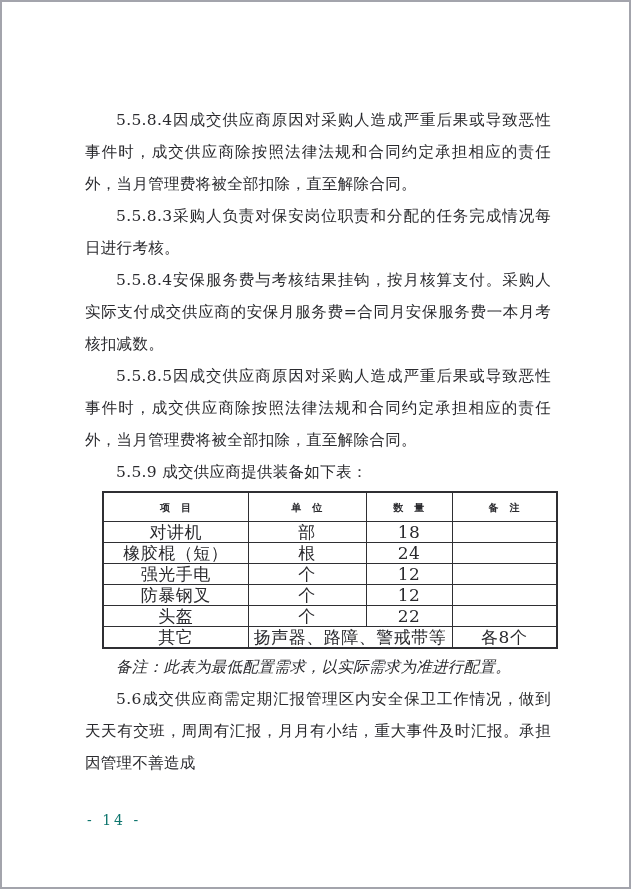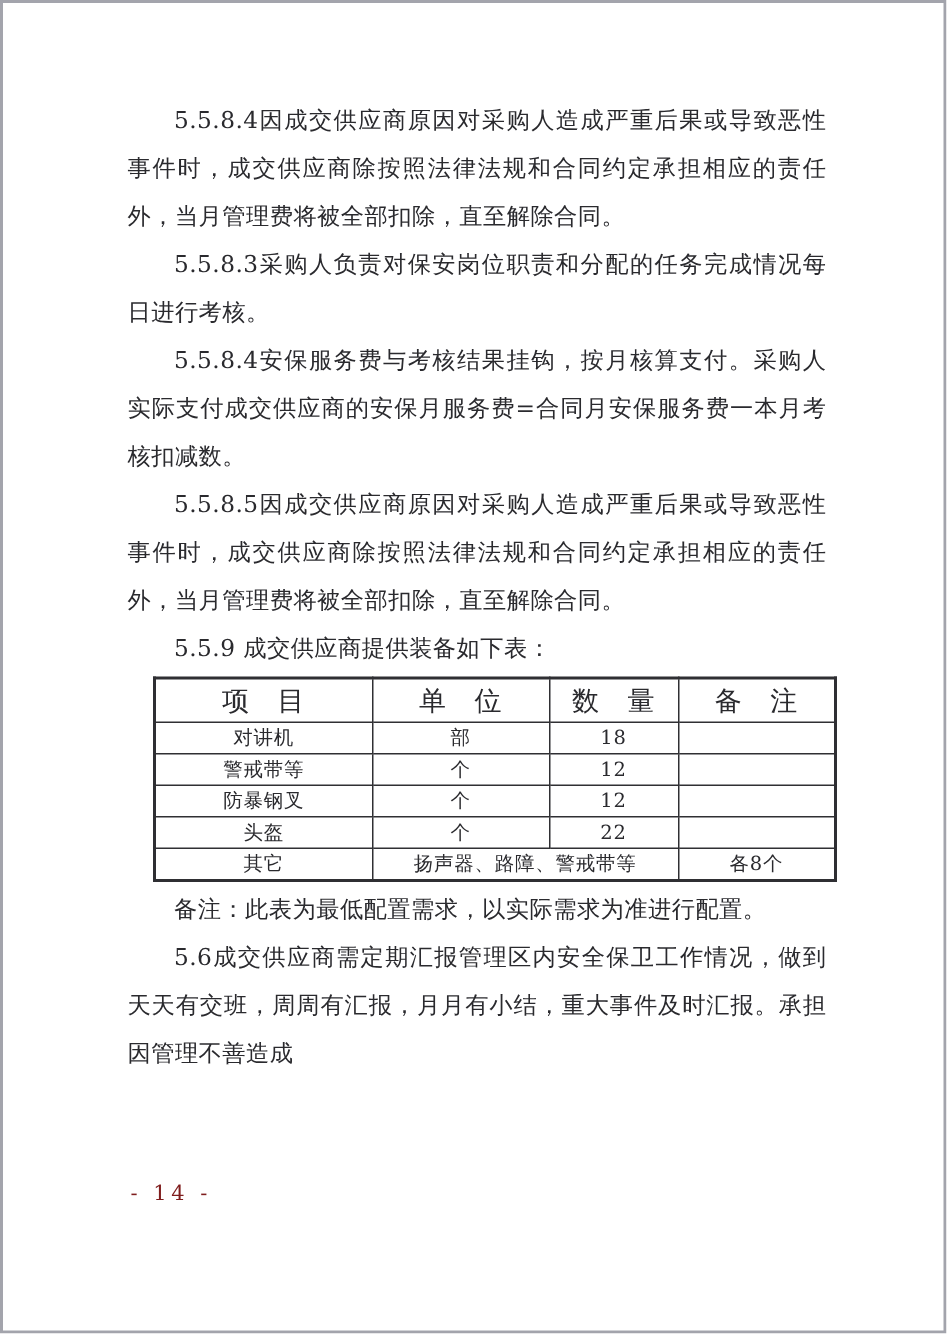--- a/index.html
+++ b/index.html
@@ -11,21 +11,21 @@
   .page {
     position: relative;
     width: 631px;
     height: 889px;
     box-sizing: border-box;
     border: 2px solid #a3a4ac;
     background: #ffffff;
     overflow: hidden;
   }
   .content {
-    padding: 62px 78px 0 83px;
+    padding: 102px 78px 0 83px;
     color: #2a2a2e;
     font-size: 15.5px;
     line-height: 32px;
     letter-spacing: 0.3px;
   }
   .para {
     margin: 0;
     text-indent: 31px;
     text-align: justify;
   }
@@ -39,38 +39,38 @@
   }
   table.equip col.c-item { width: 145px; }
   table.equip col.c-unit { width: 118px; }
   table.equip col.c-qty  { width: 86px; }
   table.equip col.c-rem  { width: 105px; }
   table.equip th, table.equip td {
     border: 1px solid #2f2f33;
     text-align: center;
     vertical-align: middle;
     padding: 1px 4px;
-    font-size: 13px;
+    font-size: 17px;
     line-height: 17px;
     letter-spacing: 0.5px;
   }
   table.equip th {
-    font-size: 18px;
-    font-weight: normal;
+    font-size: 10px;
+    font-weight: bold;
     height: 26px;
   }
   table.equip td { height: 18px; }
-  .note-block { margin-top: 2px; }
+  .note-block { margin-top: 2px; font-style: italic; }
   .page-number {
     position: absolute;
     left: 85px;
-    top: 786px;
+    top: 810px;
     font-size: 14px;
     letter-spacing: 3px;
-    color: #7f1d1d;
+    color: #0f766e;
   }
 </style>
 </head>
 <body>
 
 <div class="page">
   <div class="content">
     <p class="para">5.5.8.4因成交供应商原因对采购人造成严重后果或导致恶性事件时，成交供应商除按照法律法规和合同约定承担相应的责任外，当月管理费将被全部扣除，直至解除合同。</p>
     <p class="para">5.5.8.3采购人负责对保安岗位职责和分配的任务完成情况每日进行考核。</p>
     <p class="para">5.5.8.4安保服务费与考核结果挂钩，按月核算支付。采购人实际支付成交供应商的安保月服务费=合同月安保服务费一本月考核扣减数。</p>
@@ -93,21 +93,27 @@
         </tr>
       </thead>
       <tbody>
         <tr>
           <td>对讲机</td>
           <td>部</td>
           <td>18</td>
           <td></td>
         </tr>
         <tr>
-          <td>警戒带等</td>
+          <td>橡胶棍（短）</td>
+          <td>根</td>
+          <td>24</td>
+          <td></td>
+        </tr>
+        <tr>
+          <td>强光手电</td>
           <td>个</td>
           <td>12</td>
           <td></td>
         </tr>
         <tr>
           <td>防暴钢叉</td>
           <td>个</td>
           <td>12</td>
           <td></td>
         </tr>

